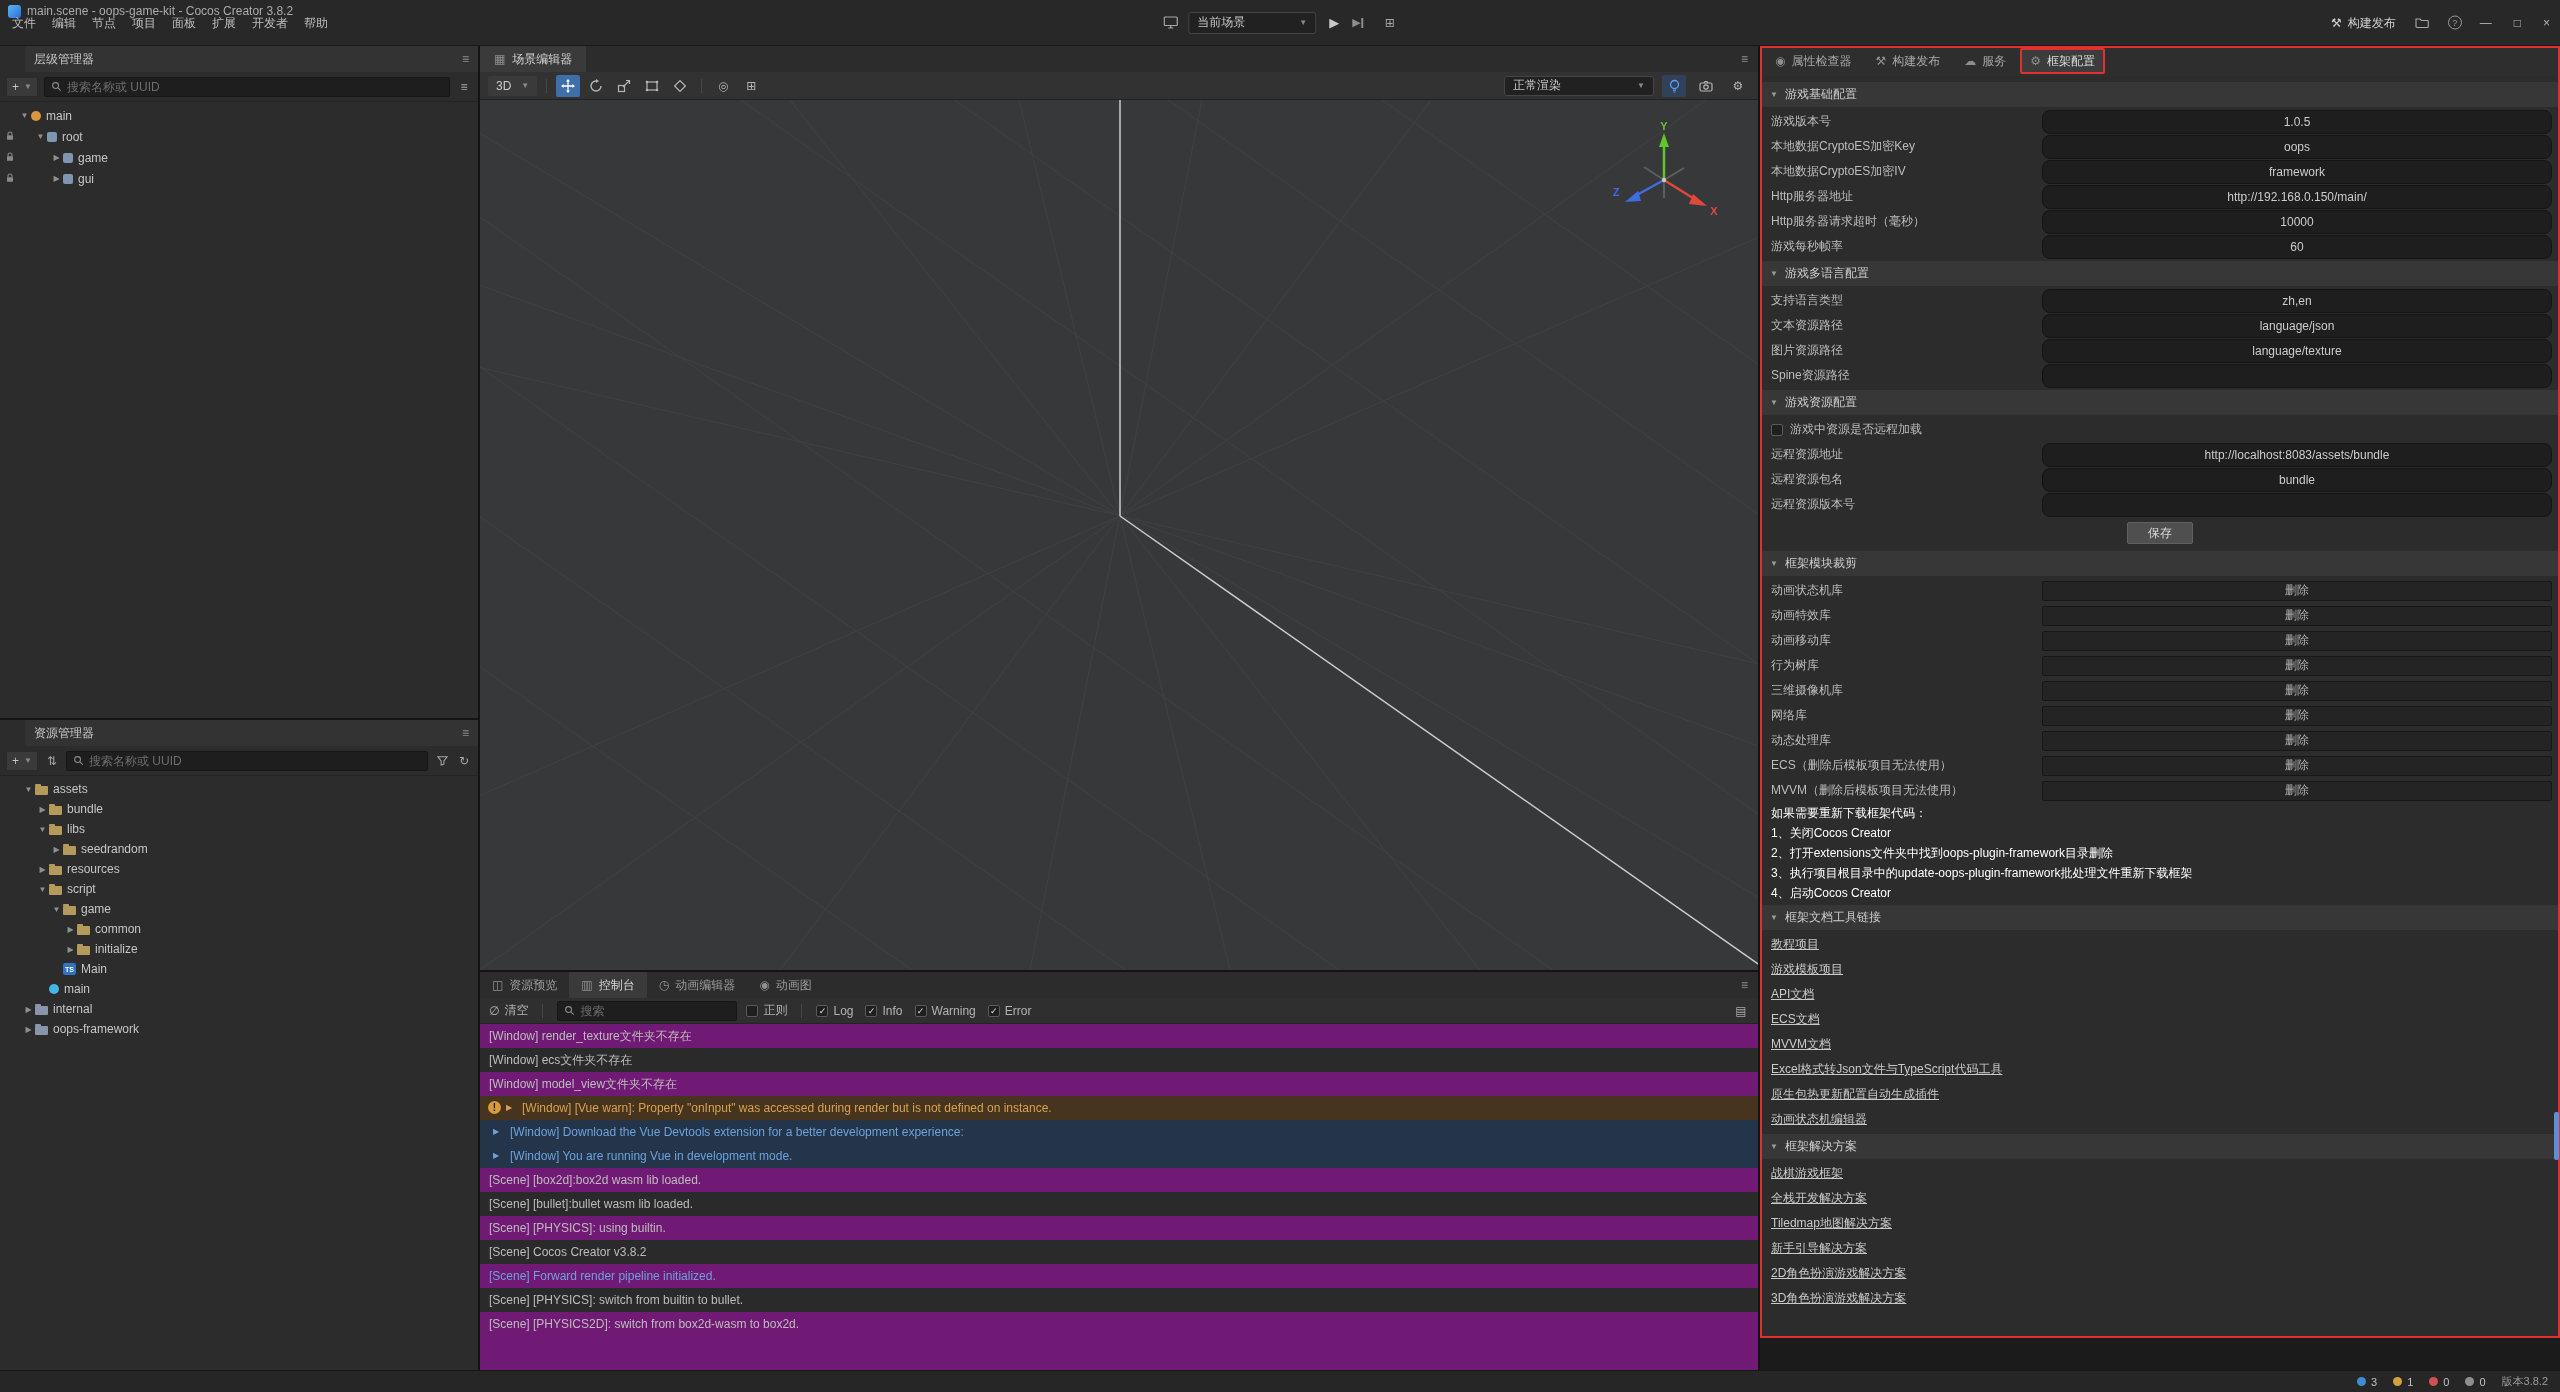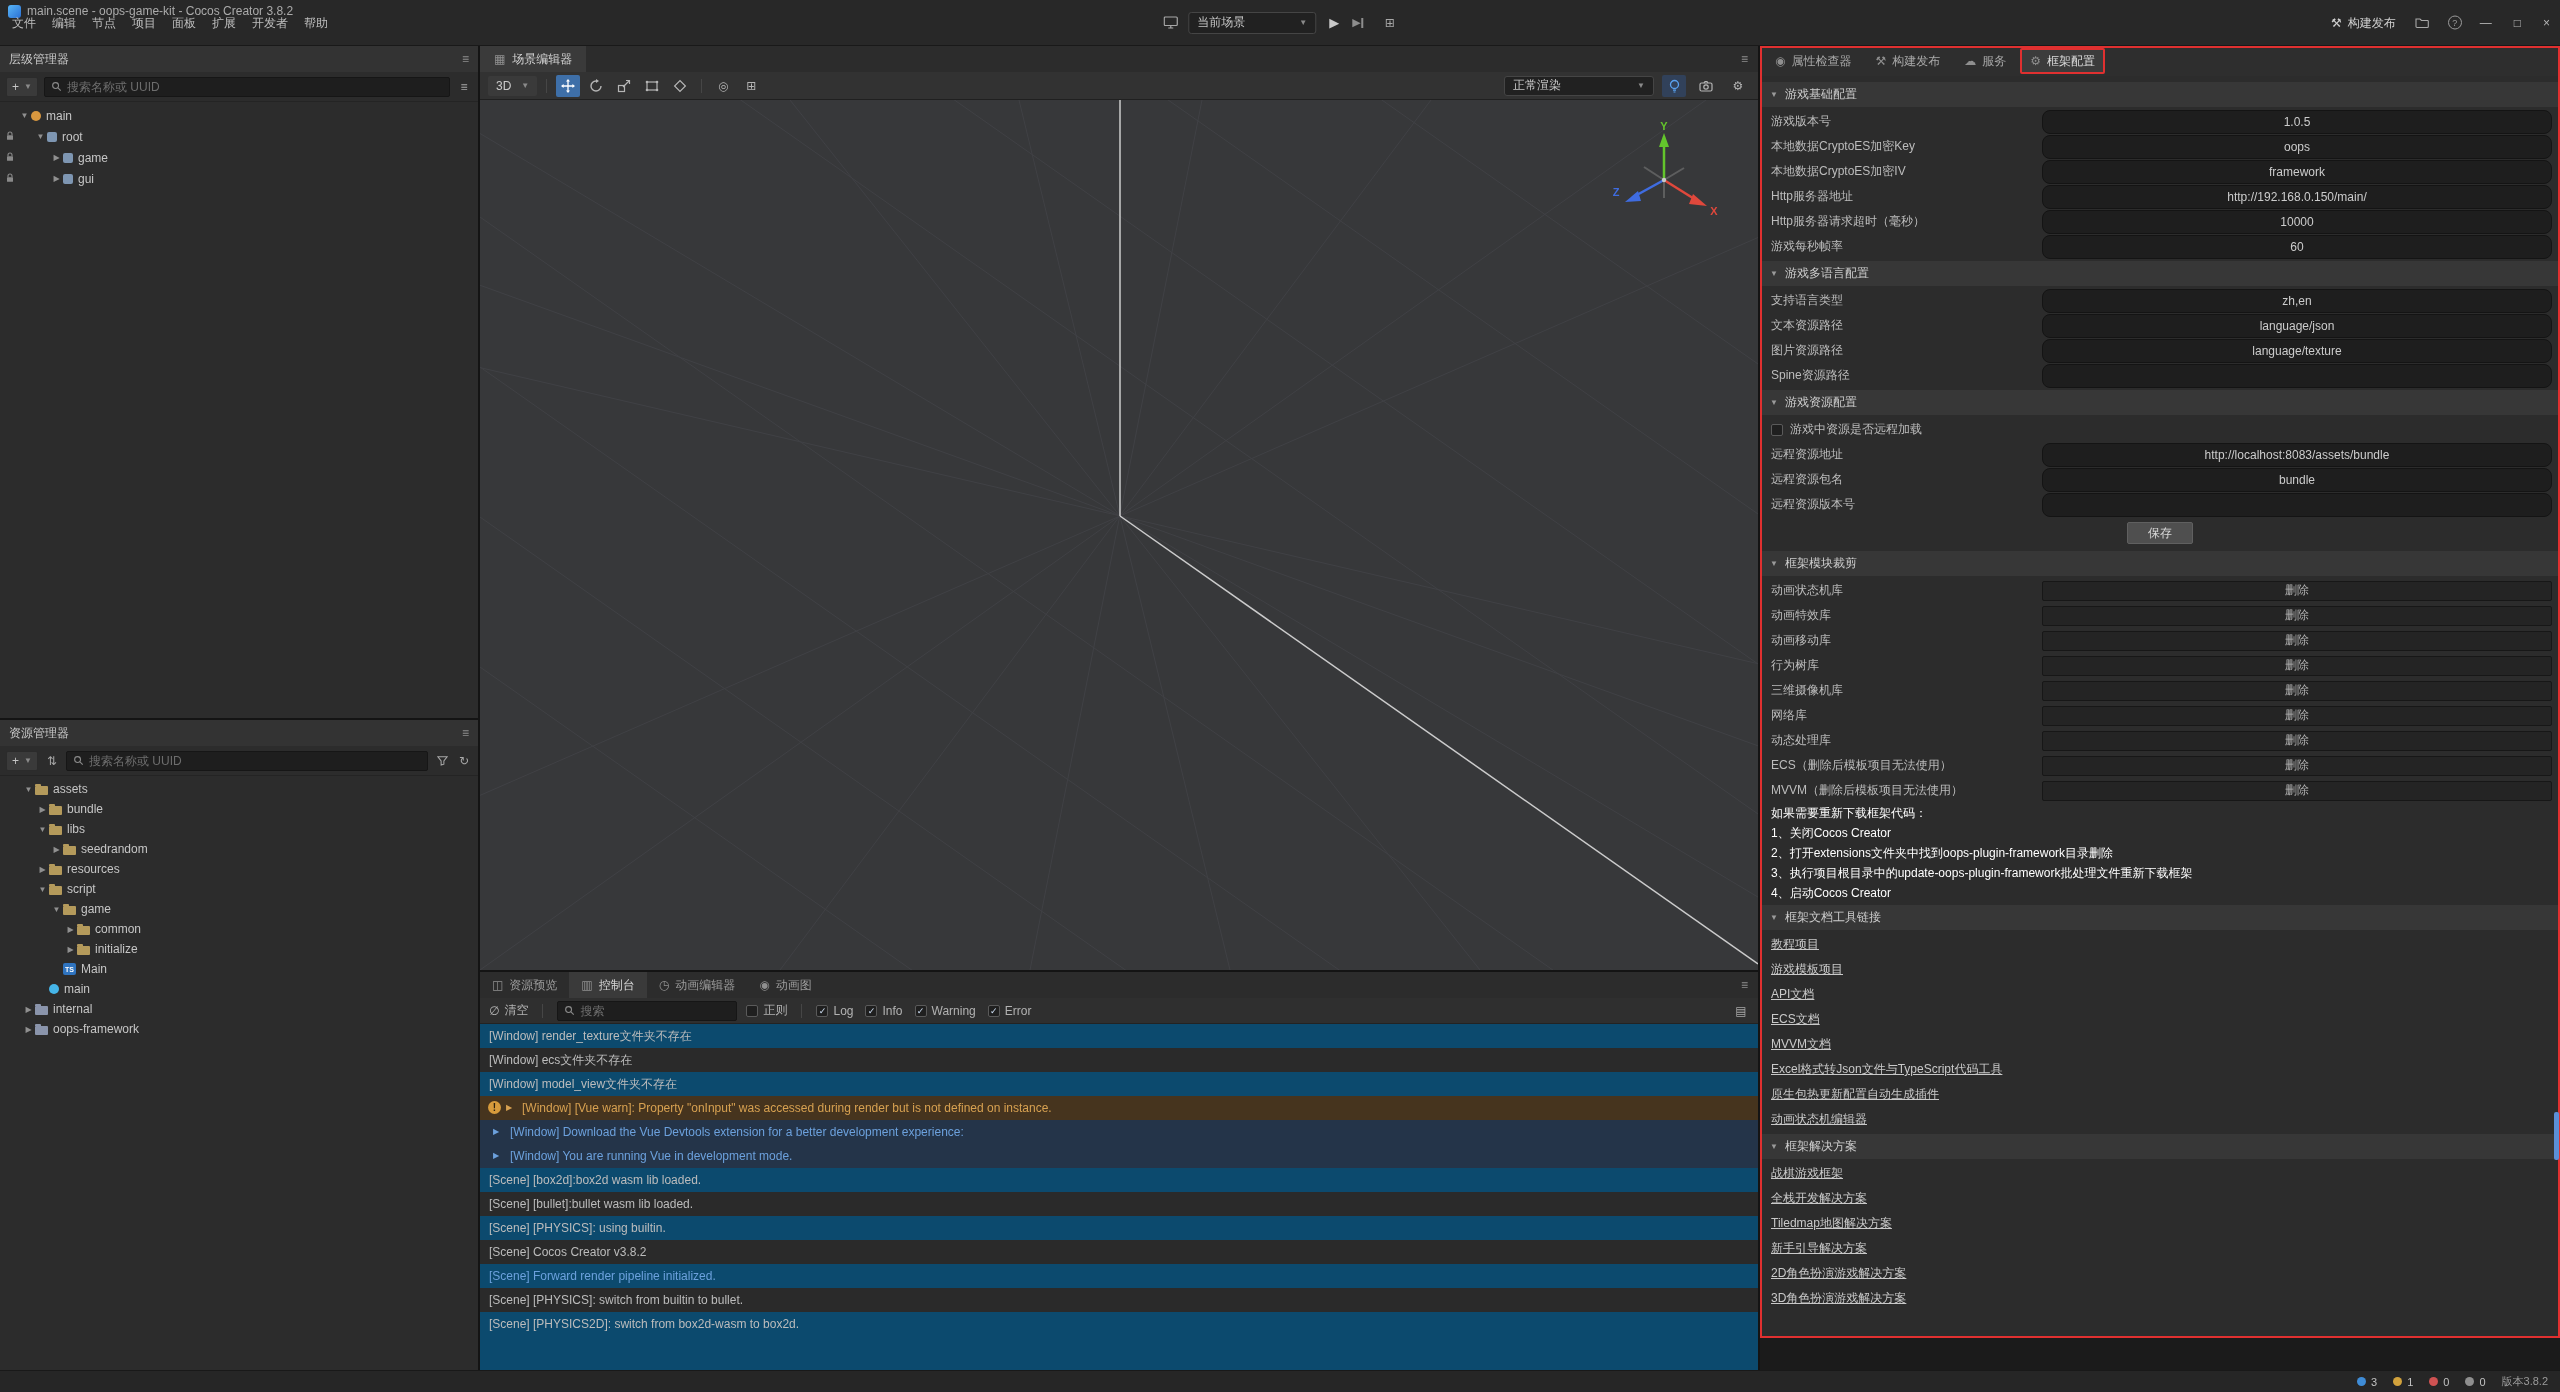--- a/index.html
+++ b/index.html
@@ -25,21 +25,21 @@
   .build{display:flex;align-items:center;gap:6px;color:#cfcfcf;}
   .help-circle{width:14px;height:14px;border:1px solid #9a9a9a;border-radius:50%;display:inline-flex;align-items:center;justify-content:center;font-size:9px;color:#9a9a9a;}
   .win-controls{display:flex;align-items:center;gap:22px;color:#b5b5b5;font-size:12px;}
 
   
   .main{position:absolute;top:46px;left:0;right:0;bottom:22px;display:flex;gap:2px;background:#141414;}
   .col-left{width:478px;flex:none;display:flex;flex-direction:column;gap:2px;}
   .col-center{flex:1;min-width:0;display:flex;flex-direction:column;gap:2px;}
   .col-right{width:800px;flex:none;display:flex;flex-direction:column;background:#1b1b1b;}
   .panel{background:#2c2c2c;display:flex;flex-direction:column;overflow:hidden;}
-  .panel-head{height:26px;flex:none;background:#333333;display:flex;align-items:center;padding:0 9px;color:#c9c9c9;}
+  .panel-head{height:26px;flex:none;background:#333333;display:flex;align-items:center;padding:0 9px;color:#c9c9c9;margin-left:25px;}
   .burger{margin-left:auto;color:#8f8f8f;font-size:12px;}
   .ptoolbar{height:30px;flex:none;display:flex;align-items:center;gap:6px;padding:0 6px;border-bottom:1px solid #242424;}
   .btn-plus{height:20px;min-width:32px;background:#3a3a3a;border:1px solid #2b2b2b;border-radius:2px;
             display:inline-flex;align-items:center;justify-content:center;gap:3px;color:#c5c5c5;}
   .searchbox{flex:1;height:20px;background:#1e1e1e;border:1px solid #161616;border-radius:2px;
              display:flex;align-items:center;gap:5px;padding:0 6px;}
   .searchbox input{flex:1;min-width:0;background:transparent;border:none;outline:none;color:#c5c5c5;
                    font-size:12px;font-family:inherit;}
   .searchbox input::placeholder{color:#6d6d6d;}
 
@@ -80,21 +80,21 @@
   .panel-console{flex:1;min-height:0;}
   .console-tabs{height:26px;flex:none;background:#2c2c2c;display:flex;align-items:stretch;}
   .ctab{display:flex;align-items:center;gap:6px;padding:0 12px;color:#9c9c9c;}
   .ctab.active{background:#3a3a3a;color:#d8d8d8;}
   .console-toolbar{height:26px;flex:none;background:#2f2f2f;border-bottom:1px solid #232323;
                    display:flex;align-items:center;gap:9px;padding:0 9px;color:#b2b2b2;}
   .csearch{width:180px;flex:none;}
   .checkbox{width:12px;height:12px;flex:none;background:#1f1f1f;border:1px solid #5a5a5a;border-radius:2px;
             display:inline-flex;align-items:center;justify-content:center;font-size:9px;color:#cfe0f5;}
   .filteritem{display:inline-flex;align-items:center;gap:5px;}
-  .loglist{flex:1;overflow:hidden;background:#0c4a6e;}
+  .loglist{flex:1;overflow:hidden;background:#701a75;}
   .logrow{height:24px;line-height:24px;padding-left:9px;position:relative;color:#bcbcbc;white-space:nowrap;overflow:hidden;}
   .logrow:nth-child(even){background:#2a2a2a;}
   .logrow.exp{padding-left:30px;}
   .logrow .chev{position:absolute;left:13px;top:0;font-size:8px;}
   .logrow.warn{background:#46341e !important;color:#d7a151;padding-left:42px;}
   .logrow.warn .chev{left:26px;}
   .warnicon{position:absolute;left:8px;top:5px;width:13px;height:13px;border-radius:50%;background:#d79b3c;
             color:#2e2210;font-size:10px;font-weight:bold;line-height:13px;text-align:center;}
   .logrow.info{background:#243449 !important;color:#6ca1dd;}
   .logrow.info2{color:#6ca1dd;}

